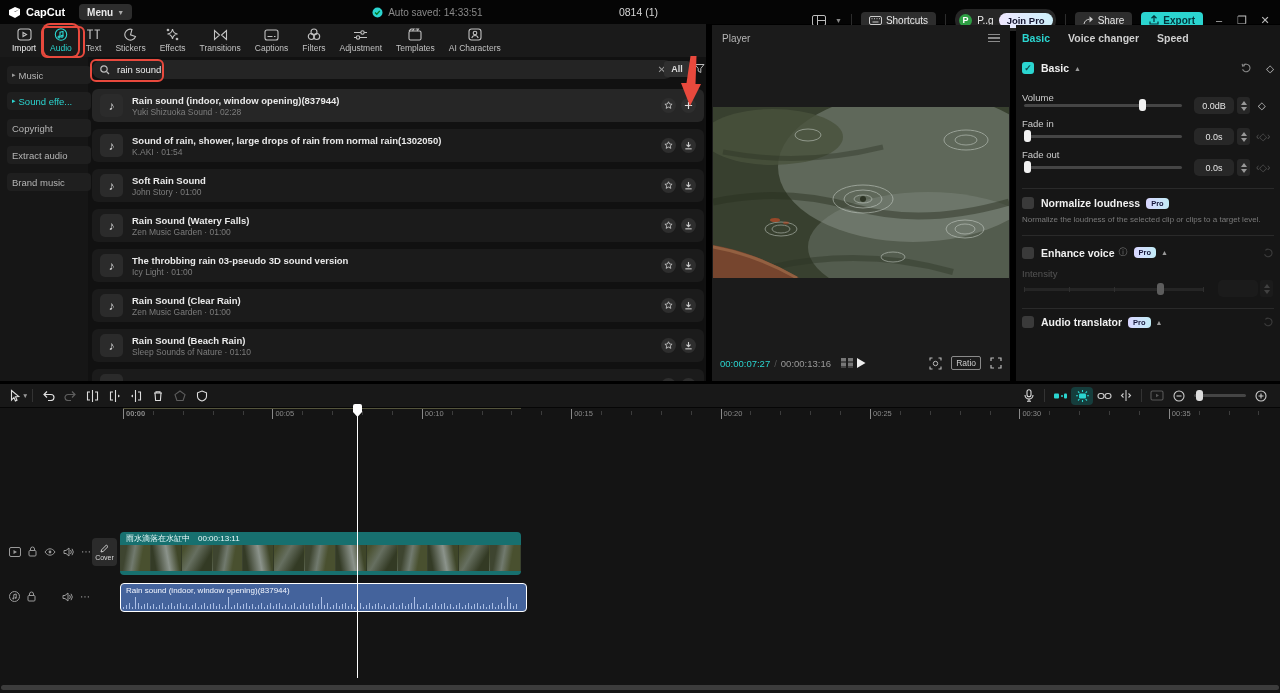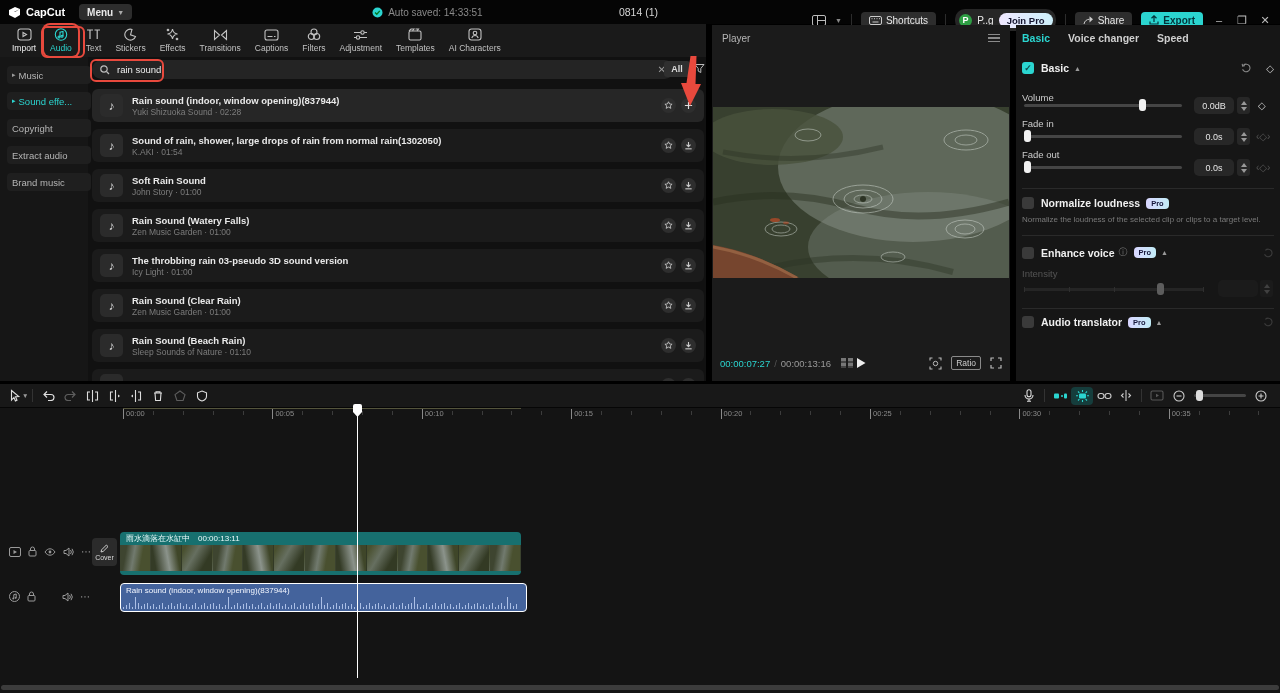--- a/index.html
+++ b/index.html
@@ -780,21 +780,21 @@
         <svg width="12" height="12" viewBox="0 0 12 12">
             <circle cx="6" cy="6" r="5" fill="none" stroke="#ccc" stroke-width="1.1"></circle>
             <path d="M3.5 6h5M6 3.5v5" stroke="#ccc" stroke-width="1.1"></path>
           </svg>
       </div>
     </div>
   </div>
 
   <div id="clip-span-line"></div>
   <div id="ruler">
-      <span class="ruler-label" style="left: 123px;">00:00</span>
+      <span class="ruler-label" style="left: 123px; font-weight: bold;">00:00</span>
       <span class="ruler-label" style="left: 272.4px;">00:05</span>
       <span class="ruler-label" style="left: 421.8px;">00:10</span>
       <span class="ruler-label" style="left: 571.2px;">00:15</span>
       <span class="ruler-label" style="left: 720.6px;">00:20</span>
       <span class="ruler-label" style="left: 870px;">00:25</span>
       <span class="ruler-label" style="left: 1019.4px;">00:30</span>
       <span class="ruler-label" style="left: 1168.8px;">00:35</span>
       <i class="ruler-tick" style="left: 152.88px;"></i>
       <i class="ruler-tick" style="left: 182.76px;"></i>
       <i class="ruler-tick" style="left: 212.64px;"></i>

